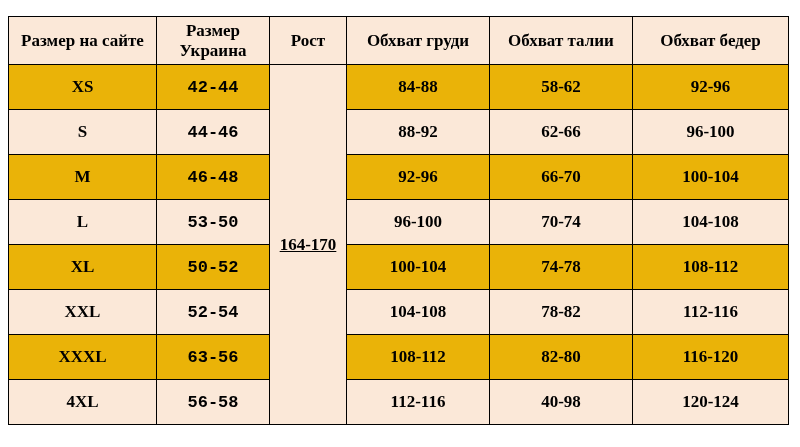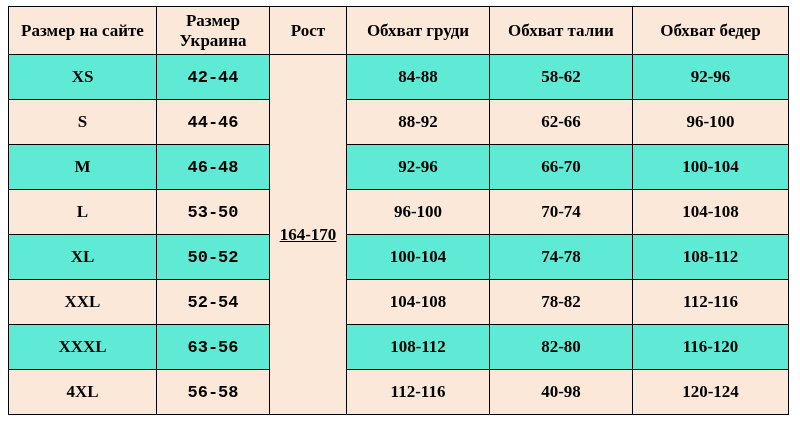--- a/index.html
+++ b/index.html
@@ -17,21 +17,21 @@
     width: 800px;
     height: 447px;
     position: relative;
     background: #ffffff;
     box-sizing: border-box;
   }
   table.size-table {
     border-collapse: collapse;
     table-layout: fixed;
     width: 780px;
-    margin: 6px 0 0 8px;
+    margin: 16px 0 0 8px;
     background: #ffffff;
   }
   table.size-table td,
   table.size-table th {
     border: 1px solid #000000;
     text-align: center;
     vertical-align: middle;
     font-weight: bold;
     color: #000000;
     font-size: 17px;
@@ -51,21 +51,21 @@
     line-height: 20px;
     background: #fbe8d8;
   }
 
   tbody td {
     height: 44px;
     font-size: 17px;
   }
   
   tr.tint td { background: #fbe8d8; }
-  tr.plain td { background: #5eead4; }
+  tr.plain td { background: #eab308; }
 
   td.height-cell {
     background: #fbe8d8 !important;
     font-size: 17px;
     line-height: 21px;
     text-decoration: underline;
   }
   td.size-site { font-size: 17px; }
   td.size-ua { font-size: 17px; font-family: Liberation Mono, monospace; }
 </style>

